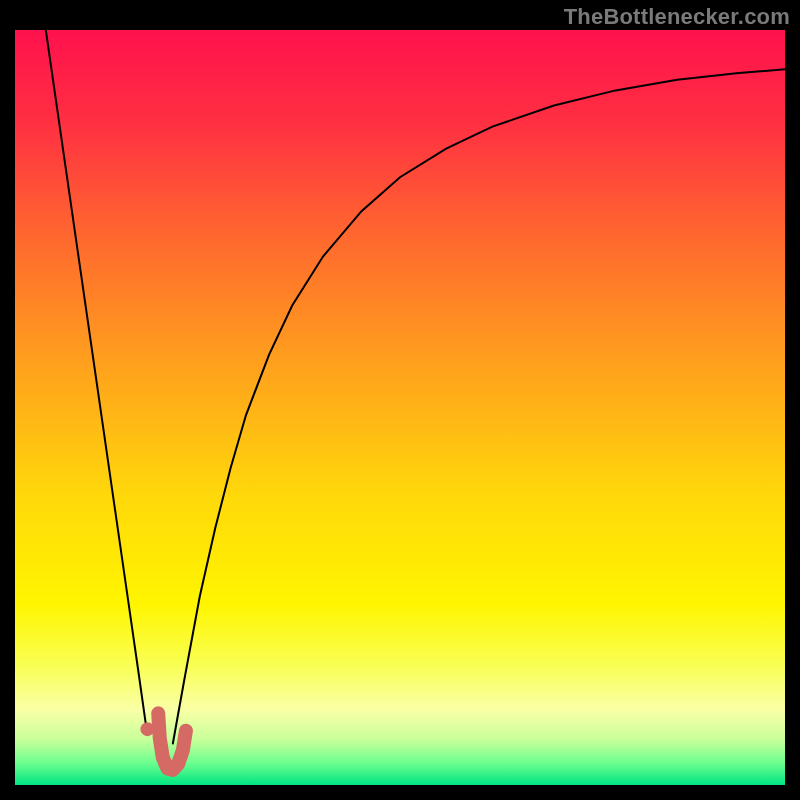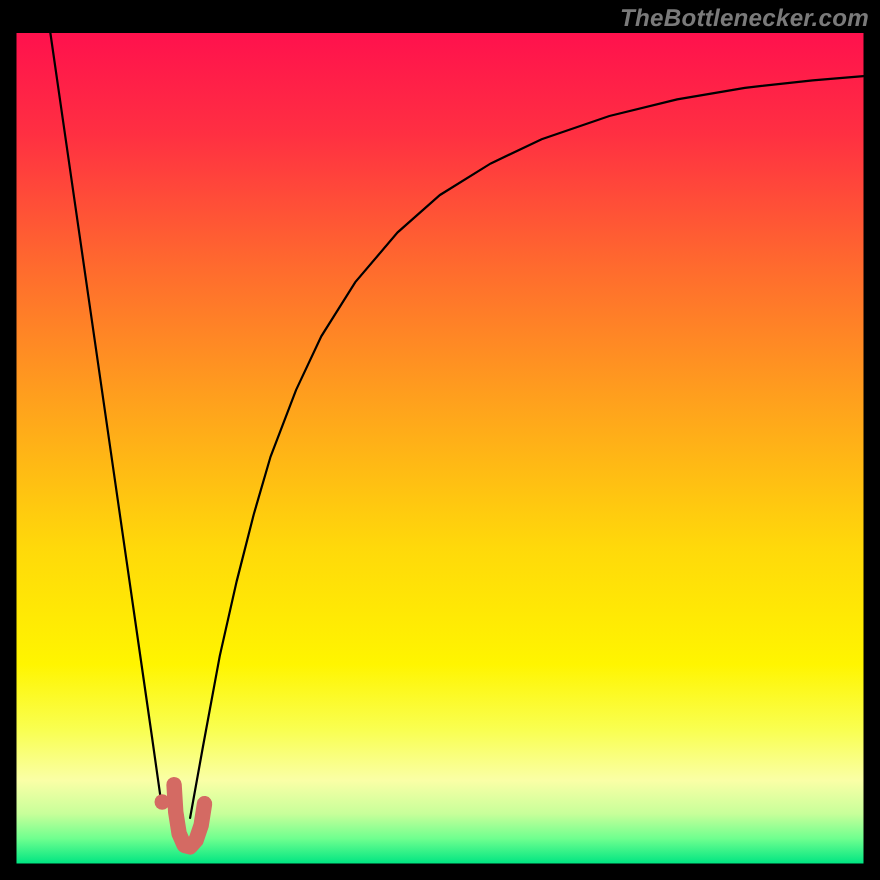--- a/index.html
+++ b/index.html
@@ -7,21 +7,20 @@
     padding: 0;
     width: 800px;
     height: 800px;
     background: #000;
     overflow: hidden;
   }
   .stage {
     position: relative;
     width: 800px;
     height: 800px;
-    font-style: italic;
   }
   .watermark {
     position: absolute;
     top: 4px;
     right: 10px;
     font-family: Arial, Helvetica, sans-serif;
     font-size: 22px;
     font-weight: 600;
     color: #7a7a7a;
     letter-spacing: 0.2px;

